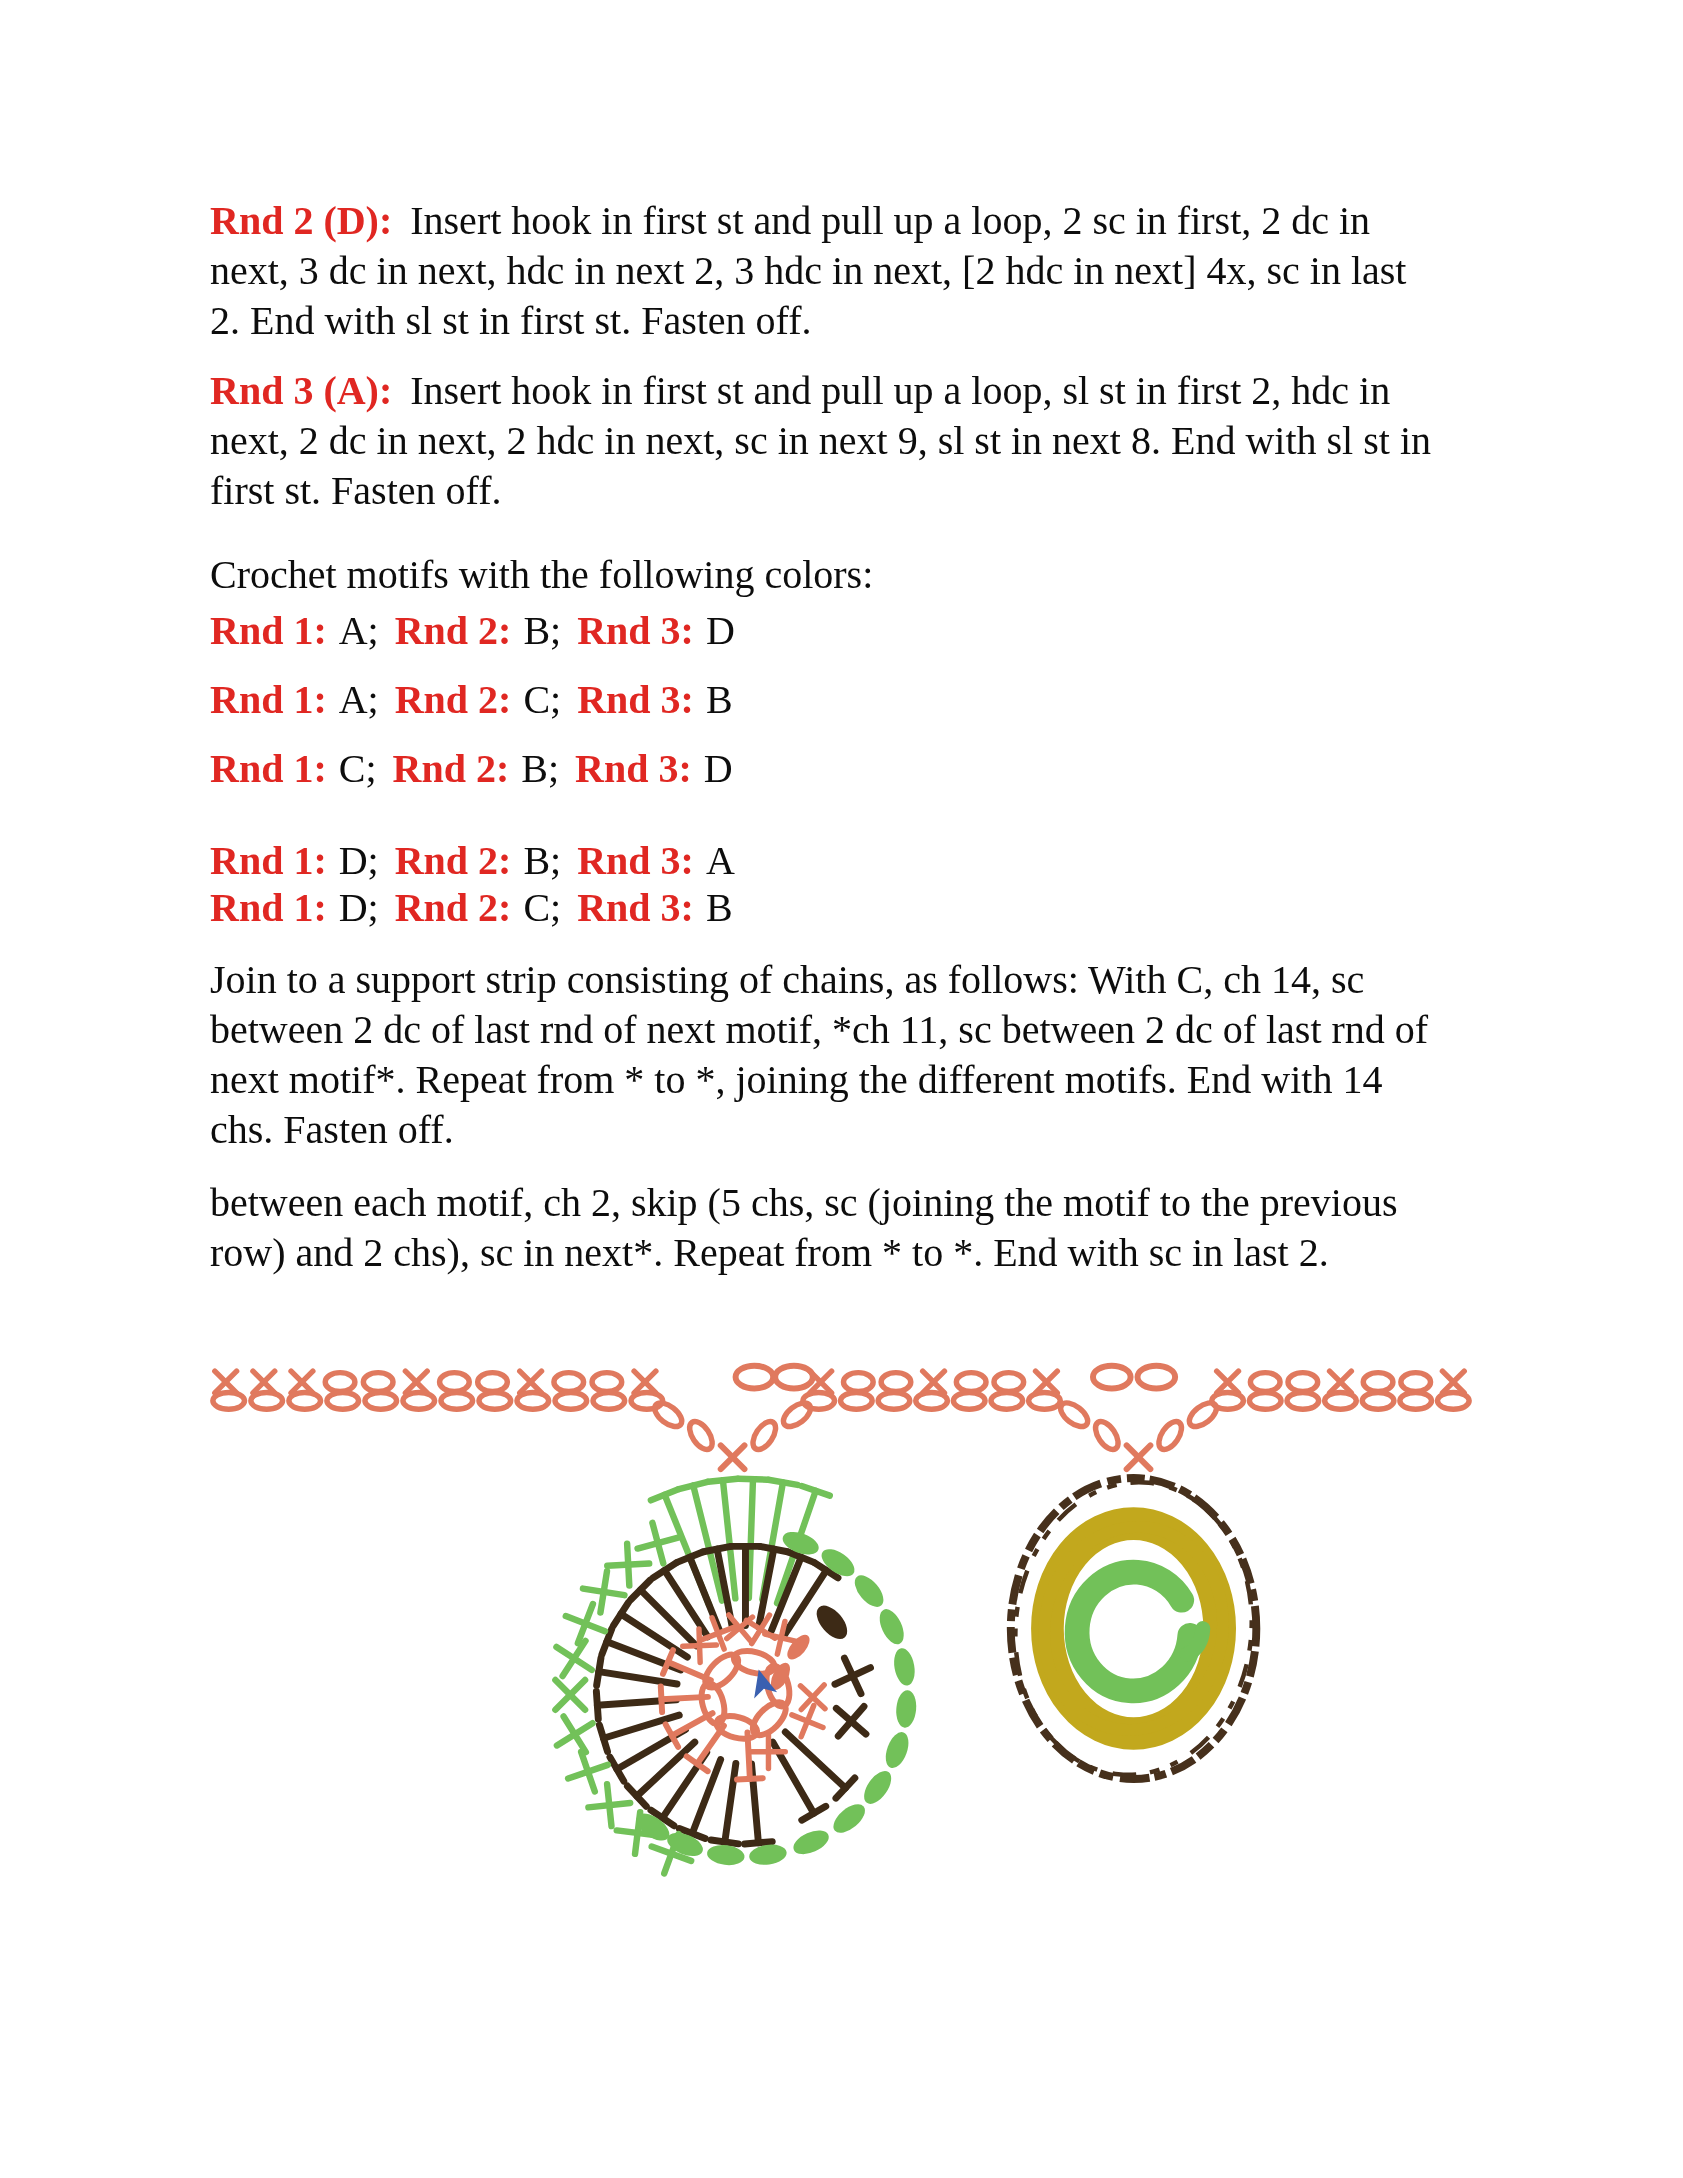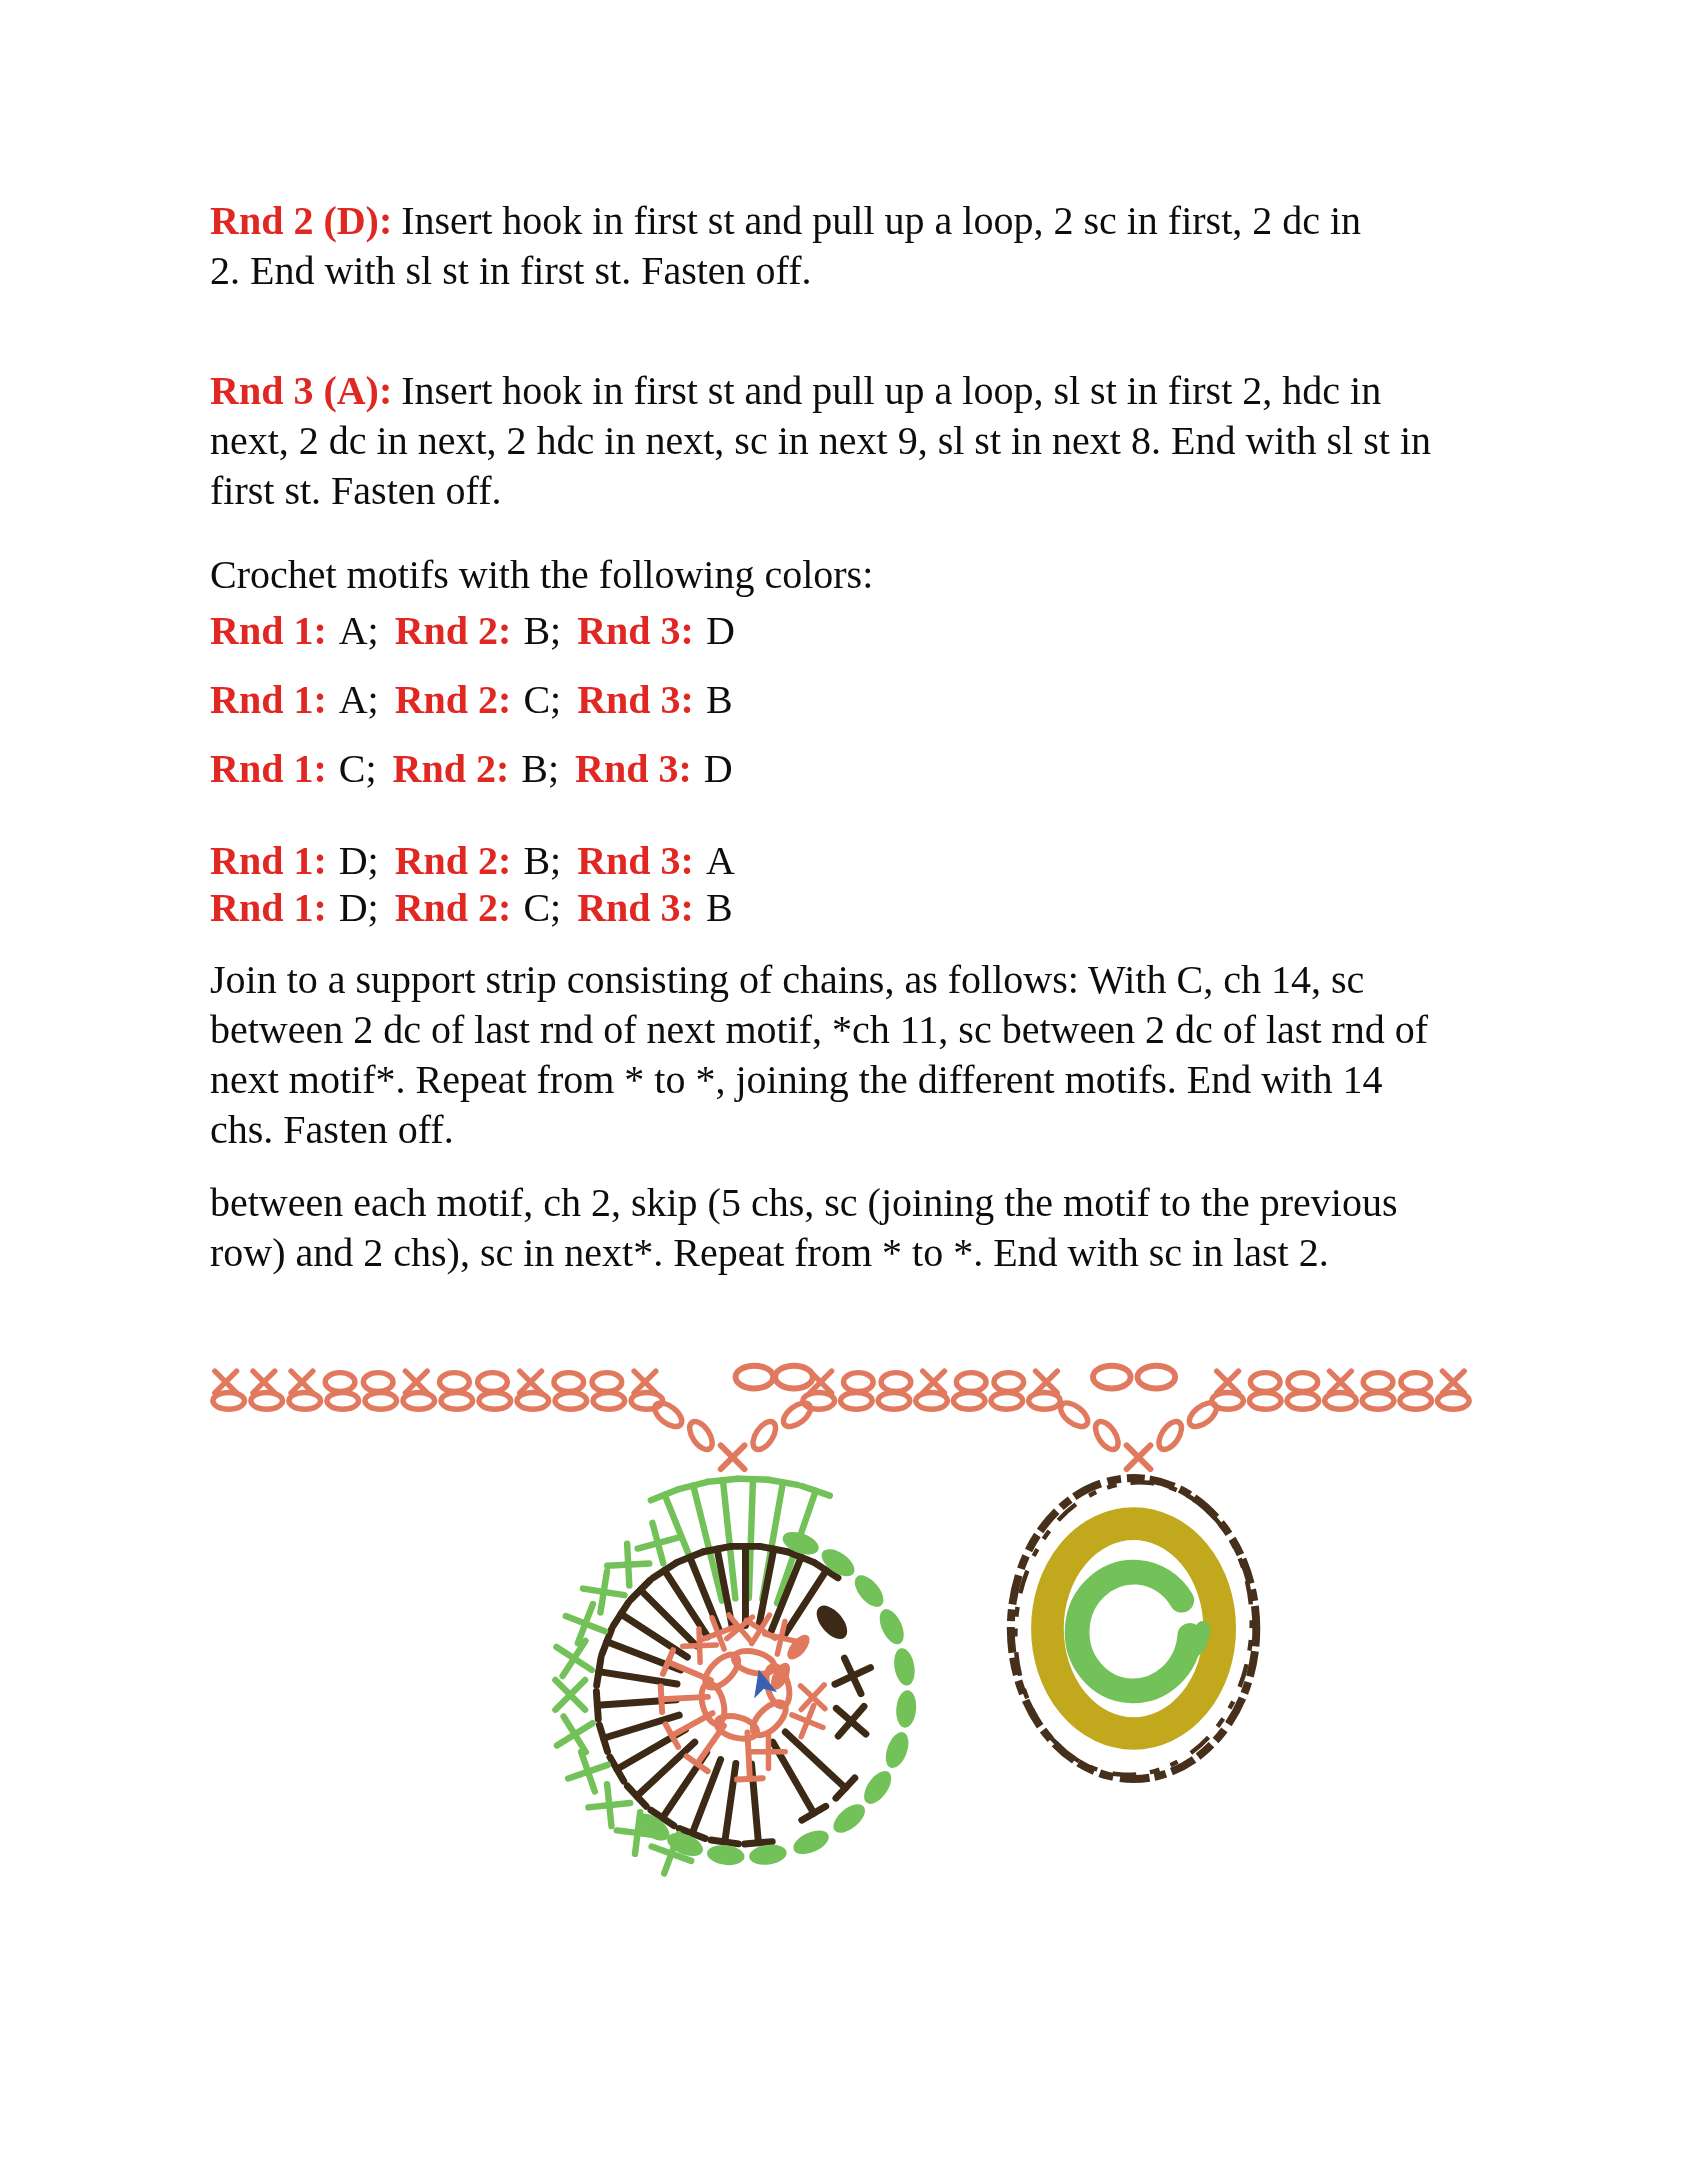--- a/index.html
+++ b/index.html
@@ -1,32 +1,33 @@
 <!DOCTYPE html>
 <html><head>
 <meta charset="utf-8">
 <style>
   html,body{margin:0;padding:0;background:#ffffff;}
   .page{position:relative;width:1683px;height:2178px;background:#ffffff;overflow:hidden;
         font-family:"Liberation Serif", serif;color:#0d0d0d;}
   .para{position:absolute;left:210px;width:1307px;font-size:40px;line-height:50px;}
   .para .line{display:block;}
-  .rlabel{font-weight:bold;color:#e02722;margin-right:9px;}
+  .rlabel{font-weight:bold;color:#e02722;margin-right:18px;}
   .colorline{position:absolute;left:210px;font-size:40px;line-height:50px;white-space:nowrap;}
   .colorline .rlabel{margin-right:12px;text-align:center;}
   .colorline .cval{margin-right:16px;}
   #crochet-diagram{position:absolute;left:0;top:0;width:1683px;height:2178px;pointer-events:none;}
 </style>
 </head>
 <body>
 
 <div class="page">
 
   <div class="para" style="top:196px">
     <span class="line"><strong class="rlabel">Rnd 2 (D):</strong><span>Insert hook in first st and pull up a loop, 2 sc in first, 2 dc in</span></span>
+    <span class="line">next, 3 dc in next, hdc in next 2, 3 hdc in next, [2 hdc in next] 4x, sc in last</span>
     <span class="line">2. End with sl st in first st. Fasten off.</span>
   </div>
 
   <div class="para" style="top:366px">
     <span class="line"><strong class="rlabel">Rnd 3 (A):</strong><span>Insert hook in first st and pull up a loop, sl st in first 2, hdc in</span></span>
     <span class="line">next, 2 dc in next, 2 hdc in next, sc in next 9, sl st in next 8. End with sl st in</span>
     <span class="line">first st. Fasten off.</span>
   </div>
 
   <div class="para" style="top:550px">

